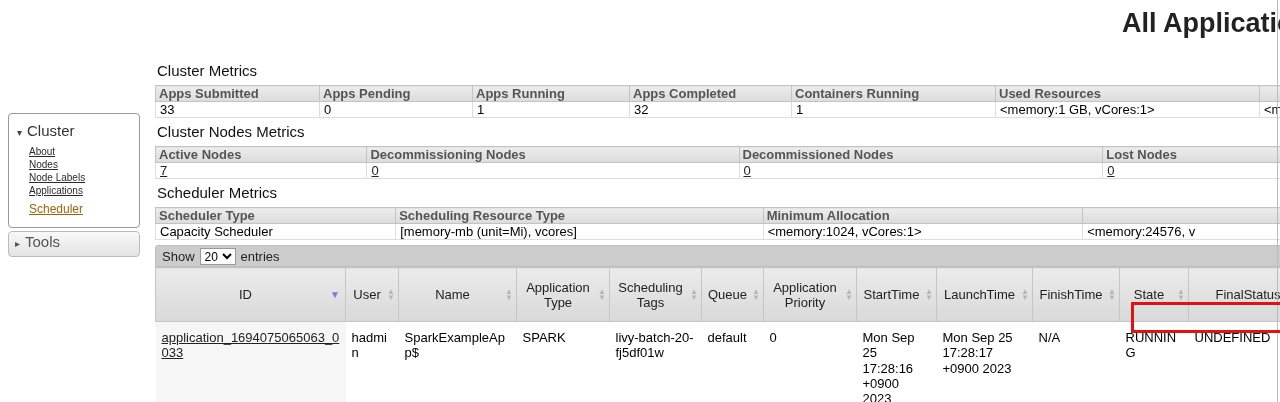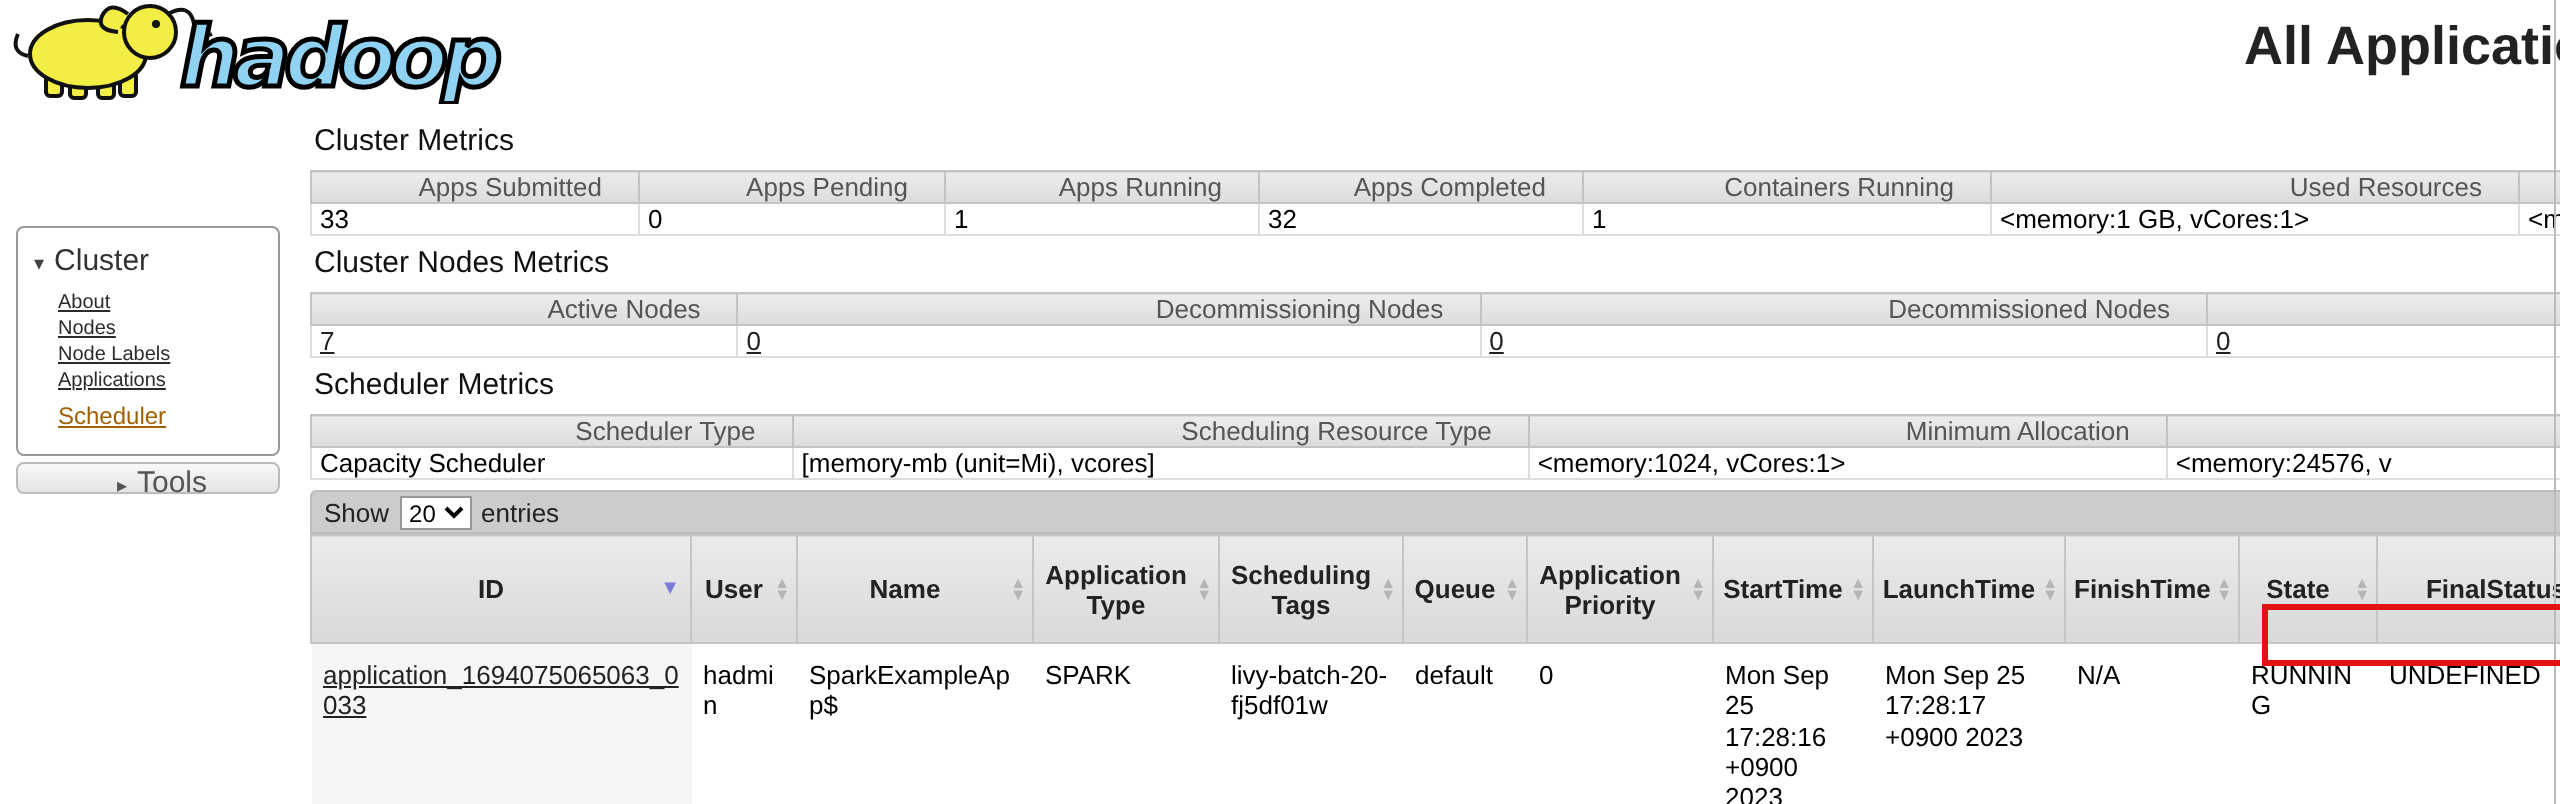--- a/index.html
+++ b/index.html
@@ -18,44 +18,44 @@
   #cluster-box { border:1px solid #999; border-radius:4px; background:#fff; padding:4px 0 10px 0;margin-top:45px; }
   .nav-header { font-size:15px; color:#333; padding:4px 6px 6px 8px; cursor:pointer; }
   .nav-arrow { display:inline-block; font-size:10px; color:#444; margin-right:5px; }
   .nav-links { padding-left:20px; }
   .nav-links a, .sub-links a { display:block; font-size:10px; color:#2b2b2b; text-decoration:underline;
     line-height:13px; margin-bottom:0; }
   .sub-links { padding-left:42px; margin-top:6px; margin-bottom:8px; }
   .sub-links a { line-height:12px; }
   #scheduler-link { padding-left:20px; margin-top:2px; }
   #scheduler-link a { font-size:12px; color:#a16207; text-decoration:underline; }
-  #tools-bar { margin-top:3px; border:1px solid #bbb; border-radius:4px; height:16px;
+  #tools-bar { margin-top:3px; border:1px solid #bbb; border-radius:4px; height:26px;
     background:linear-gradient(#f8f8f8,#e4e4e4); font-size:15px; color:#555;
-    padding:1px 6px 0 20px; cursor:pointer;text-align:center; }
+    padding:1px 6px 0 6px; cursor:pointer; }
   #tools-bar .nav-arrow { color:#555; }
 
   
   #main { position:absolute; left:155px; top:62px; width:1300px; }
   .section-title { font-size:15px; font-weight:500; color:#111; margin:0 0 6px 2px; }
   table.metrics { border-collapse:collapse; table-layout:fixed; margin-bottom:5px; }
   table.metrics th { background:linear-gradient(#ececec,#dcdcdc); border:1px solid #c3c3c3;
-    font-weight:400; font-size:13px; color:#555; height:15px; padding:0 18px; text-align:right;
+    font-weight:700; font-size:13px; color:#555; height:15px; padding:0 3px; text-align:left;
     overflow:hidden; white-space:nowrap; }
   table.metrics td { border:1px solid #ddd; border-top:none; font-size:13px; color:#000;
     height:15px; padding:0 4px; text-align:left; overflow:hidden; white-space:nowrap; }
   table.metrics td a { color:#222; text-decoration:underline; }
 
   
   #show-bar { width:1162px; background:#ccc; border:1px solid #bdbdbd; border-radius:3px 3px 0 0;
     height:22px; margin-top:3px; display:flex; align-items:center; font-size:13px; color:#222;
     padding:0 6px; gap:5px; }
   #page-size { font-size:12px; height:17px; border:1px solid #999; background:#fff; }
   table.apps { border-collapse:collapse; table-layout:fixed; width:1162px; }
   table.apps th { position:relative; background:linear-gradient(#ebebeb,#d9d9d9);
-    border:1px solid #c5c5c5; font-size:13px; font-weight:bold; color:#222; height:54px;
+    border:1px solid #c5c5c5; font-size:13px; font-weight:normal; color:#222; height:54px;
     text-align:center; vertical-align:middle; padding:2px 14px 2px 4px; cursor:pointer; }
   .sort-both { position:absolute; right:3px; top:50%; transform:translateY(-50%);
     display:flex; flex-direction:column; color:#b5b5b5; font-size:8px; line-height:6px; }
   .sort-desc { position:absolute; right:5px; top:50%; transform:translateY(-50%);
     color:#7a7ad8; font-size:10px; line-height:10px; }
   table.apps td { font-size:13px; color:#000; vertical-align:top; padding:8px 6px;
     line-height:1.18; word-wrap:break-word; overflow-wrap:break-word; }
   table.apps td a { color:#222; text-decoration:underline; }
   tr.row-odd td { background:#fff; }
   tr.row-odd td.id-cell { background:#f6f6f6; }
@@ -63,37 +63,20 @@
 
   
   #red-box { position:absolute; left:1131px; top:302px; width:170px; height:31px;
     border:3px solid #e31212; z-index:10; pointer-events:none; }
 </style>
 </head>
 <body>
 
 <div id="app">
 
-  <div id="logo">
-    <svg width="250" height="52" viewBox="0 0 250 52">
-      <g stroke="#111" stroke-width="2" fill="#f2ee45" stroke-linejoin="round">
-        <path d="M10,28 q-9,-2 -5,-11" fill="none"></path>
-        <rect x="19" y="36" width="8" height="12" rx="2"></rect>
-        <rect x="31" y="38" width="8" height="11" rx="2"></rect>
-        <rect x="45" y="38" width="8" height="11" rx="2"></rect>
-        <rect x="56" y="36" width="8" height="12" rx="2"></rect>
-        <ellipse cx="40" cy="27" rx="29" ry="17"></ellipse>
-        <circle cx="71" cy="16" r="13"></circle>
-        <path d="M60,7 q-9,-7 -13,1 q-3,7 8,8"></path>
-        <path d="M80,7 q11,-6 13,5 q1,8 9,5" fill="none"></path>
-      </g>
-      <circle cx="74" cy="12" r="2" fill="#111"></circle>
-      <text x="86" y="43" font-family="'DejaVu Sans',sans-serif" font-style="italic" font-weight="bold" font-size="42" fill="#8fd2f2" stroke="#000" stroke-width="2.5" letter-spacing="-3">hadoop</text>
-    </svg>
-  </div>
   <div id="page-title">All Applications</div>
   <div id="right-edge-line"></div>
 
   <div id="sidebar">
     <div id="cluster-box">
       <div class="nav-header">
         <span class="nav-arrow">▾</span><span>Cluster</span>
       </div>
       <div class="nav-links">
         <a href="#">About</a>

